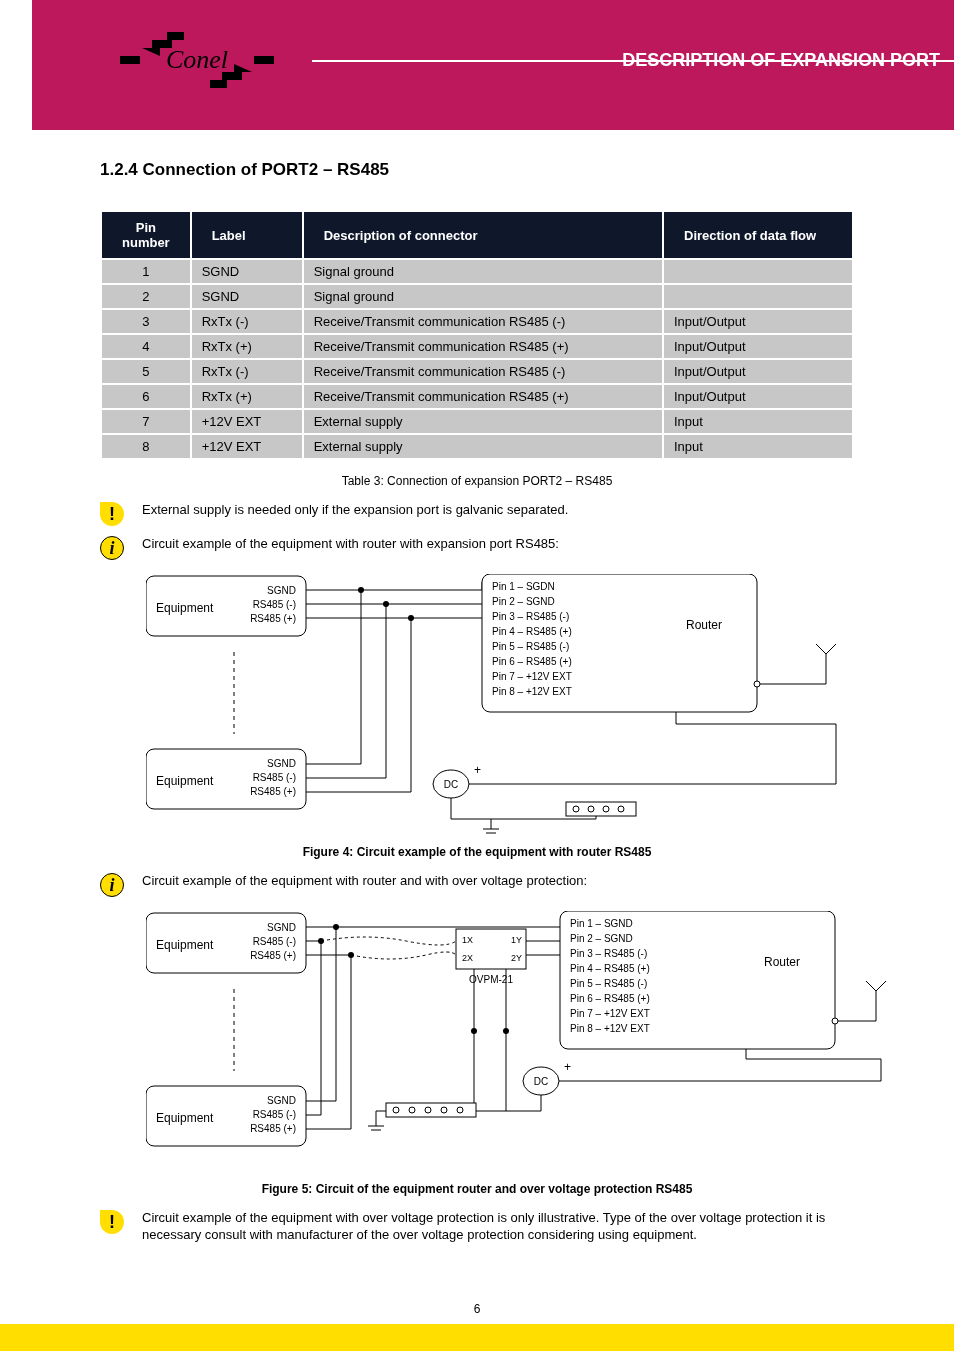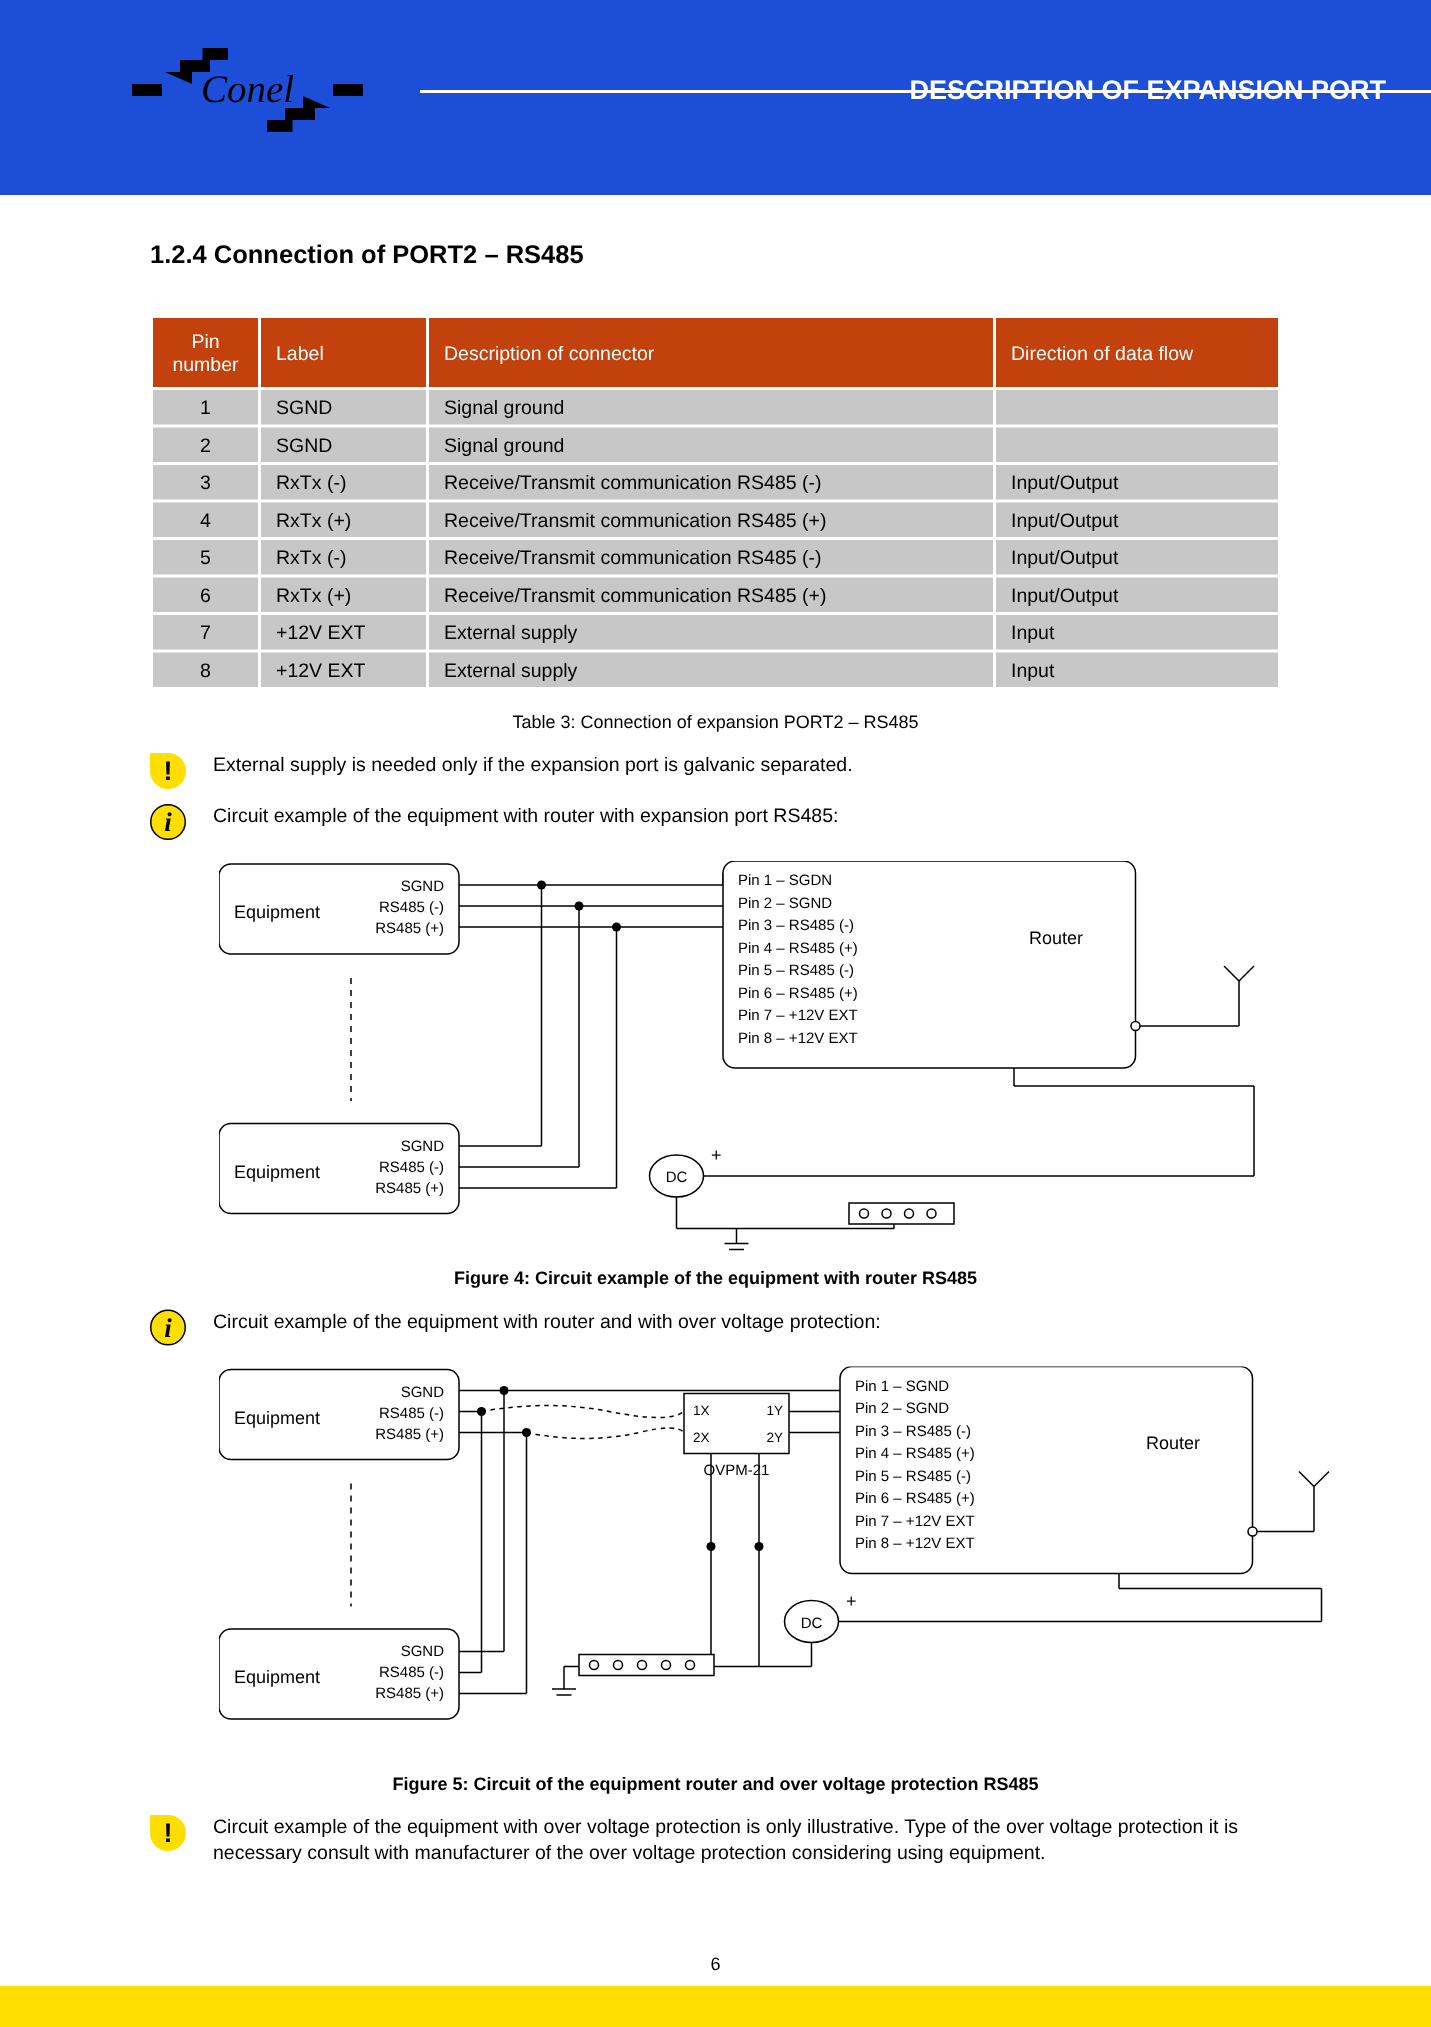--- a/index.html
+++ b/index.html
@@ -1,26 +1,26 @@
 <!DOCTYPE html>
 <html><head>
 <meta charset="utf-8">
 <style>
   * { box-sizing: border-box; margin: 0; padding: 0; }
   body { font-family: Arial, sans-serif; font-size: 13px; background: #fff; width: 954px; position: relative; }
   
-  .header-band { background: #1d4ed8; height: 130px; position: relative; overflow: hidden; }
+  .header-band { background: #be185d; height: 130px; position: relative; overflow: hidden; margin-left: 32px; }
   .header-line { position: absolute; top: 60px; left: 280px; right: 0; height: 2px; background: #fff; }
-  .header-title { position: absolute; top: 50px; right: 30px; font-size: 18px; font-weight: bold; color: #fff; }
+  .header-title { position: absolute; top: 50px; right: 14px; font-size: 18px; font-weight: bold; color: #fff; }
   
   .content { padding: 30px 100px 40px 100px; }
   .section-heading { font-size: 17px; font-weight: bold; margin-bottom: 30px; }
   
   table.conn { border-collapse: separate; border-spacing: 2px; width: 100%; margin-bottom: 20px; }
-  table.conn th { background: #c2410c; color: #fff; padding: 8px 10px; text-align: left; font-weight: normal; font-size: 13px; }
+  table.conn th { background: #0f172a; color: #fff; padding: 8px 20px; text-align: left; font-weight: bold; font-size: 13px; }
   table.conn td { background: #c7c7c7; padding: 4px 10px; font-size: 13px; }
   table.conn td:first-child, table.conn th:first-child { width: 70px; text-align: center; }
   table.conn td:nth-child(2), table.conn th:nth-child(2) { width: 110px; margin-top: 20px; }
   table.conn td:nth-child(4), table.conn th:nth-child(4) { width: 188px; }
   .tbl-caption { font-size: 12px; text-align: center; margin: -6px 0 14px 0; }
   
   .note-row { display: flex; align-items: flex-start; margin: 10px 0; gap: 18px; }
   .note-icon { width: 24px; height: 24px; flex: 0 0 24px; display: flex; align-items: center; justify-content: center; font-weight: bold; font-size: 18px; }
   .icon-warn { background: #ffde00; border-radius: 0 12px 12px 12px; color: #000; }
   .icon-info { background: #ffde00; border-radius: 50%; color: #000; font-style: italic; font-family: serif; border: 1px solid #000; }

